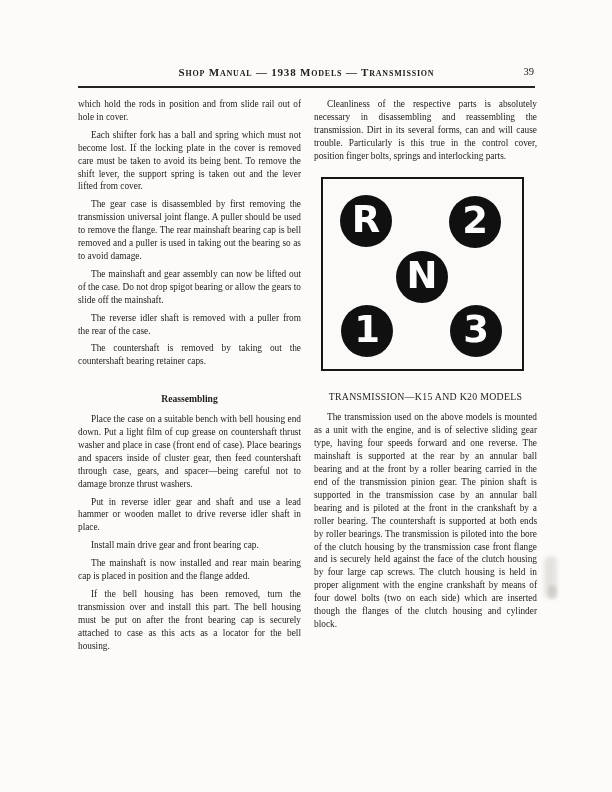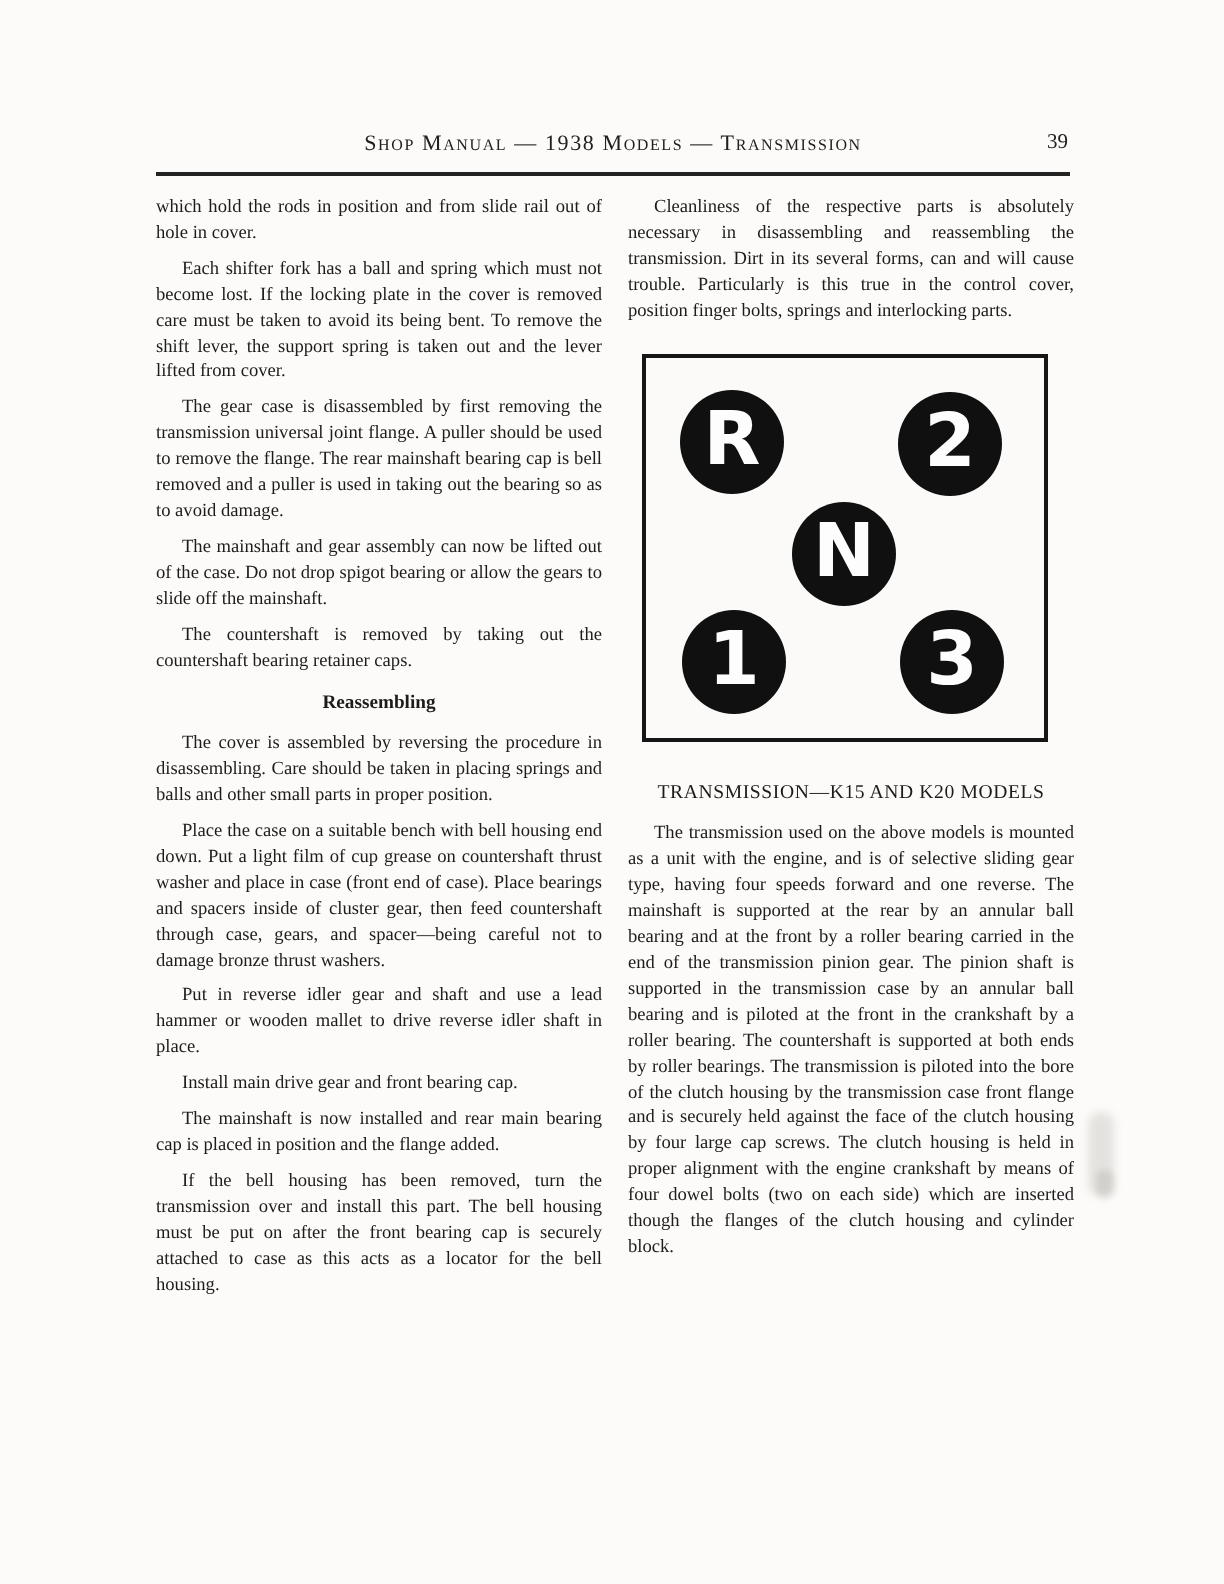--- a/index.html
+++ b/index.html
@@ -20,20 +20,21 @@
     position: absolute;
     left: 78px; top: 66px; width: 457px; height: 24px;
   }
   .header-title {
     position: absolute; left: 0; right: 0; top: 0;
     text-align: center;
     font-variant: small-caps;
     font-size: 11px;
     letter-spacing: 0.8px;
     color: #202020;
+    font-weight: bold;
   }
   .page-number {
     position: absolute; right: 1px; top: 0;
     font-size: 10.5px;
     color: #202020;
     margin-left: 26px;
   }
   .header-rule {
     position: absolute; left: 0; right: 0; top: 20px;
     height: 2px; background: #232323;
@@ -48,21 +49,21 @@
     color: #1c1c1c;
   }
   .col-left  { left: 78px; }
   .col-right { left: 314px; }
   .column p { margin-bottom: 5px; text-indent: 13px; }
   .column p.no-indent { text-indent: 0; }
   .sub-heading {
     text-align: center;
     font-weight: bold;
     font-size: 9.6px;
-    margin: 9px 0 7px 0;
+    margin: 25px 0 7px 0;
   }
   .section-heading {
     text-align: center;
     font-weight: normal;
     font-size: 9.8px;
     letter-spacing: 0.3px;
     margin: 20px 0 8px 0;
   }
   .lead-bold { font-weight: bold; }
   
@@ -129,25 +130,25 @@
     <div class="header-title">Shop Manual — 1938 Models — Transmission</div>
     <div class="page-number">39</div>
     <div class="header-rule"></div>
   </div>
 
   <div class="column col-left">
     <p class="no-indent">which hold the rods in position and from slide rail out of hole in cover.</p>
     <p>Each shifter fork has a ball and spring which must not become lost. If the locking plate in the cover is removed care must be taken to avoid its being bent. To remove the shift lever, the support spring is taken out and the lever lifted from cover.</p>
     <p>The gear case is disassembled by first removing the transmission universal joint flange. A puller should be used to remove the flange. The rear mainshaft bearing cap is bell removed and a puller is used in taking out the bearing so as to avoid damage.</p>
     <p>The mainshaft and gear assembly can now be lifted out of the case. Do not drop spigot bearing or allow the gears to slide off the mainshaft.</p>
+    <p>The reverse idler shaft is removed with a puller from the rear of the case.</p>
     <p>The countershaft is removed by taking out the countershaft bearing retainer caps.</p>
 
     <div class="sub-heading">Reassembling</div>
 
-    <p>The cover is assembled by reversing the procedure in disassembling. Care should be taken in placing springs and balls and other small parts in proper position.</p>
     <p>Place the case on a suitable bench with bell housing end down. Put a light film of cup grease on countershaft thrust washer and place in case (front end of case). Place bearings and spacers inside of cluster gear, then feed countershaft through case, gears, and spacer—being careful not to damage bronze thrust washers.</p>
     <p>Put in reverse idler gear and shaft and use a lead hammer or wooden mallet to drive reverse idler shaft in place.</p>
     <p>Install main drive gear and front bearing cap.</p>
     <p>The mainshaft is now installed and rear main bearing cap is placed in position and the flange added.</p>
     <p>If the bell housing has been removed, turn the transmission over and install this part. The bell housing must be put on after the front bearing cap is securely attached to case as this acts as a locator for the bell housing.</p>
   </div>
 
   <div class="column col-right">
 
     <p>Cleanliness of the respective parts is absolutely necessary in disassembling and reassembling the transmission. Dirt in its several forms, can and will cause trouble. Particularly is this true in the control cover, position finger bolts, springs and interlocking parts.</p>

